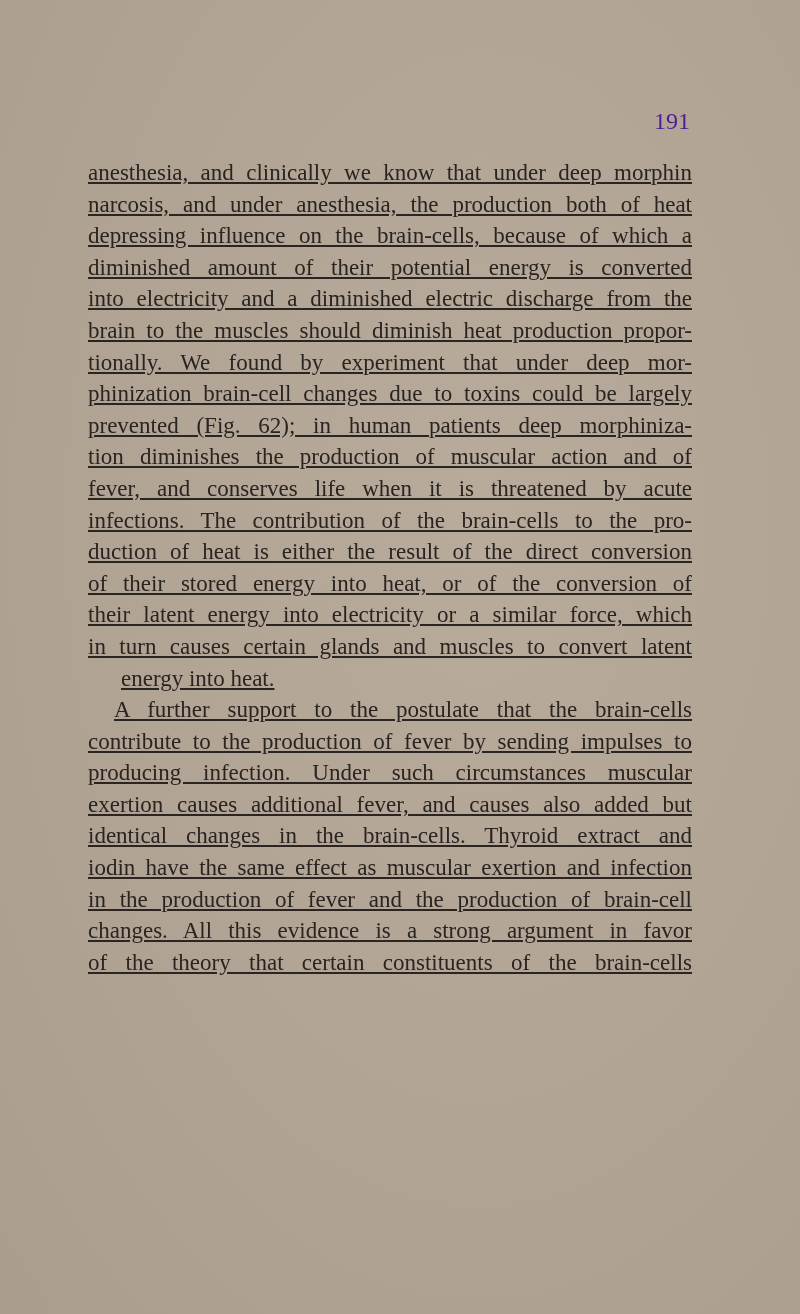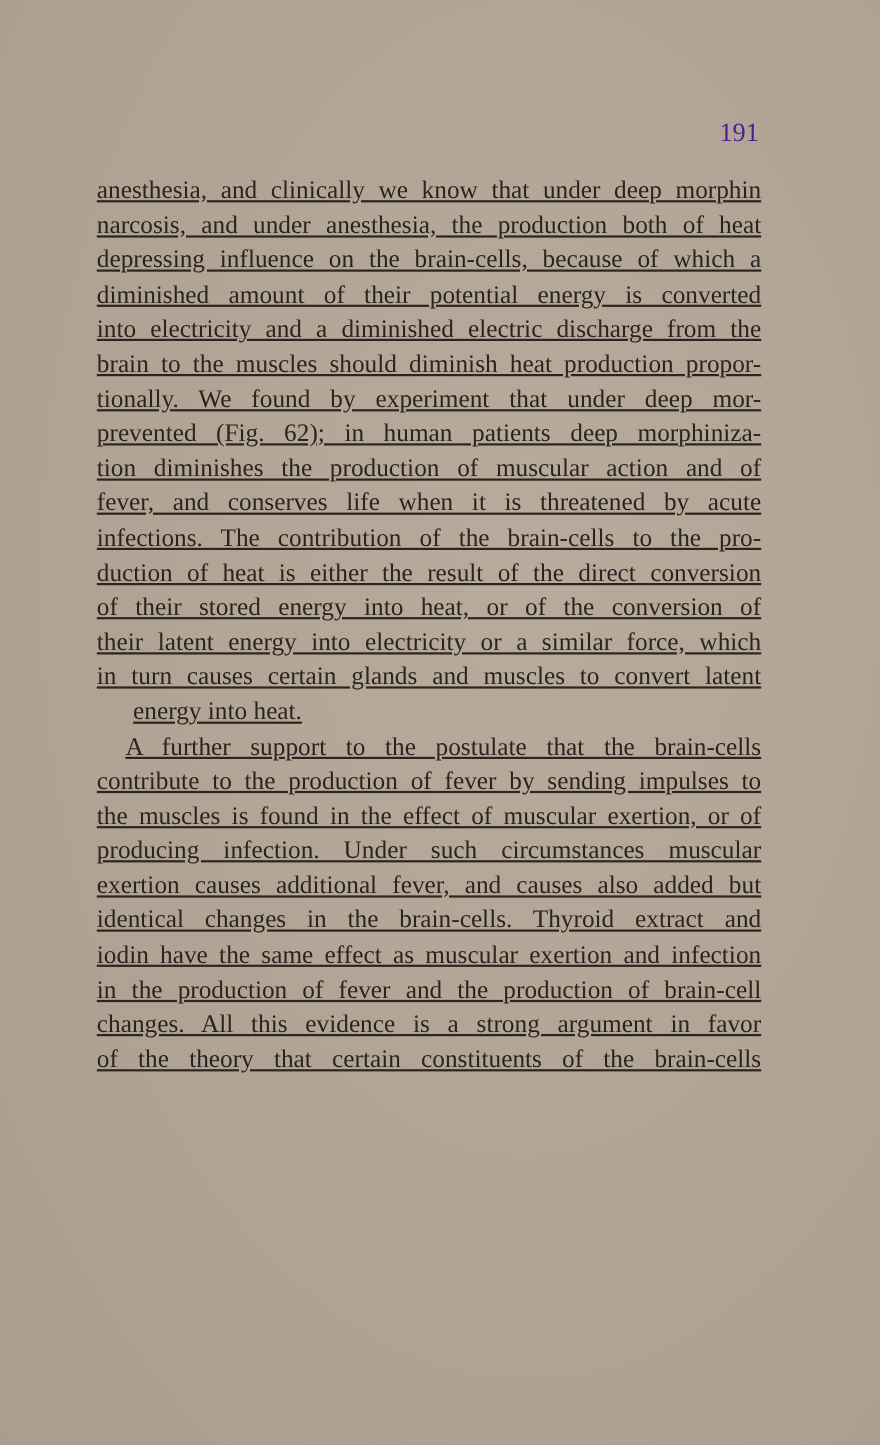--- a/index.html
+++ b/index.html
@@ -43,32 +43,32 @@
   </div>
 
   <div class="body-text">
     <span class="line">anesthesia, and clinically we know that under deep morphin</span>
     <span class="line">narcosis, and under anesthesia, the production both of heat</span>
     <span class="line">depressing influence on the brain-cells, because of which a</span>
     <span class="line">diminished amount of their potential energy is converted</span>
     <span class="line">into electricity and a diminished electric discharge from the</span>
     <span class="line">brain to the muscles should diminish heat production propor-</span>
     <span class="line">tionally.  We found by experiment that under deep mor-</span>
+    <span class="line">phinization brain-cell changes due to toxins could be largely</span>
     <span class="line">prevented (Fig. 62); in human patients deep morphiniza-</span>
     <span class="line">tion diminishes the production of muscular action and of</span>
     <span class="line">fever, and conserves life when it is threatened by acute</span>
     <span class="line">infections.  The contribution of the brain-cells to the pro-</span>
     <span class="line">duction of heat is either the result of the direct conversion</span>
     <span class="line">of their stored energy into heat, or of the conversion of</span>
     <span class="line">their latent energy into electricity or a similar force, which</span>
     <span class="line">in turn causes certain glands and muscles to convert latent</span>
     <span class="line last">energy into heat.</span>
     <span class="line indent">A further support to the postulate that the brain-cells</span>
     <span class="line">contribute to the production of fever by sending impulses to</span>
-    <span class="line">the muscles is found in the effect of muscular exertion, or of</span>
     <span class="line">producing infection.  Under such circumstances muscular</span>
     <span class="line">exertion causes additional fever, and causes also added but</span>
     <span class="line">identical changes in the brain-cells.  Thyroid extract and</span>
     <span class="line">iodin have the same effect as muscular exertion and infection</span>
     <span class="line">in the production of fever and the production of brain-cell</span>
     <span class="line">changes.  All this evidence is a strong argument in favor</span>
     <span class="line">of the theory that certain constituents of the brain-cells</span>
   </div>
 </div>
 

